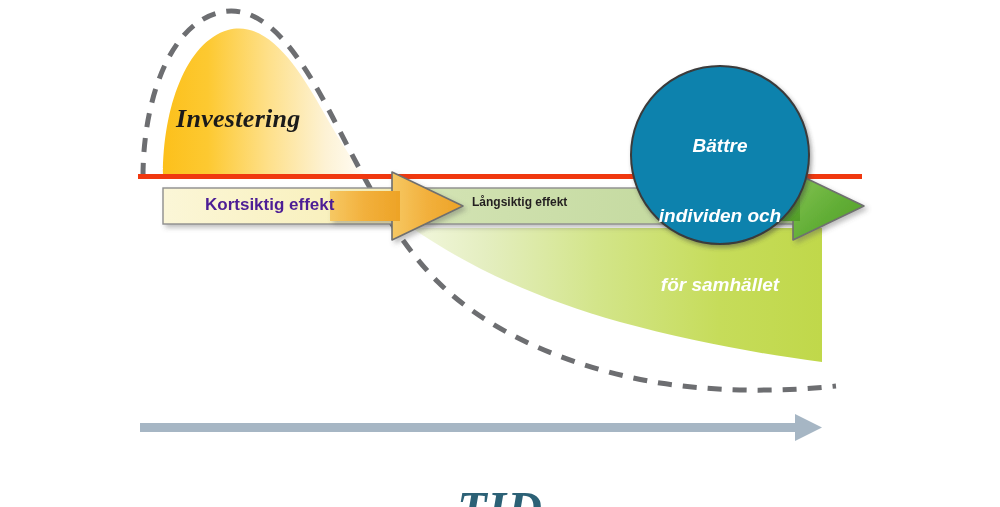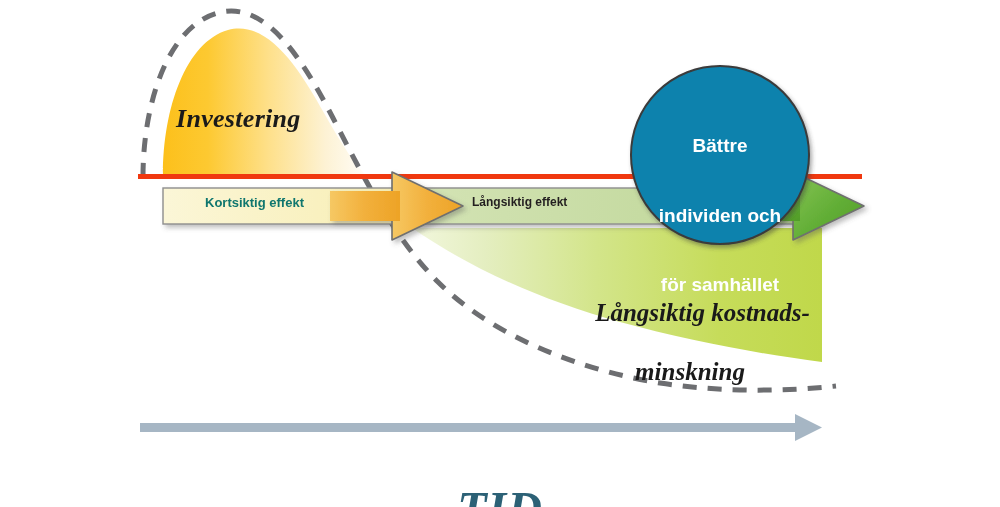--- a/index.html
+++ b/index.html
@@ -37,22 +37,22 @@
     font-size: 26px;
     color: #1a1a1a;
     letter-spacing: 0.3px;
   }
   
   #kortsiktig-label {
     left: 205px;
     top: 195px;
     font-family: "Liberation Sans", sans-serif;
     font-weight: bold;
-    font-size: 13px;
-    color: #0f766e;
+    font-size: 17px;
+    color: #4c1d95;
   }
   
   #langsiktig-label {
     left: 472px;
     top: 195px;
     font-family: "Liberation Sans", sans-serif;
     font-weight: bold;
     font-size: 12px;
     color: #231f20;
   }
@@ -75,21 +75,21 @@
     left: 632px;
     top: 88px;
     width: 176px;
     text-align: center;
     font-family: "Liberation Sans", sans-serif;
     font-weight: bold;
     font-size: 19px;
     line-height: 1.22;
     color: #ffffff;
   }
-  #circle-text span { display: block; }
+  #circle-text span { display: block; font-style: italic; }
   
   #tid-label {
     left: 0px;
     top: 445px;
     width: 1000px;
     text-align: center;
     font-family: "Liberation Serif", serif;
     font-style: italic;
     font-weight: bold;
     font-size: 48px;
@@ -211,24 +211,20 @@
       <path d="M 795,414 L 822,427.5 L 795,441 Z" fill="#a6b6c4"></path>
     </g>
   </svg>
 
   <div class="lbl" id="investering-label">Investering</div>
 
   <div class="lbl" id="kortsiktig-label">Kortsiktig effekt</div>
 
   <div class="lbl" id="langsiktig-label">Långsiktig effekt</div>
 
-  <div class="lbl" id="kostnad-label">
-    <span class="l1">Långsiktig kostnads-</span>
-    <span class="l2">minskning</span>
-  </div>
 
   <div class="lbl" id="circle-text">
     <span>Bättre</span>
     <span>individen och</span>
     <span>för samhället</span>
   </div>
 
   <div class="lbl" id="tid-label">TID</div>
 
 </div>

